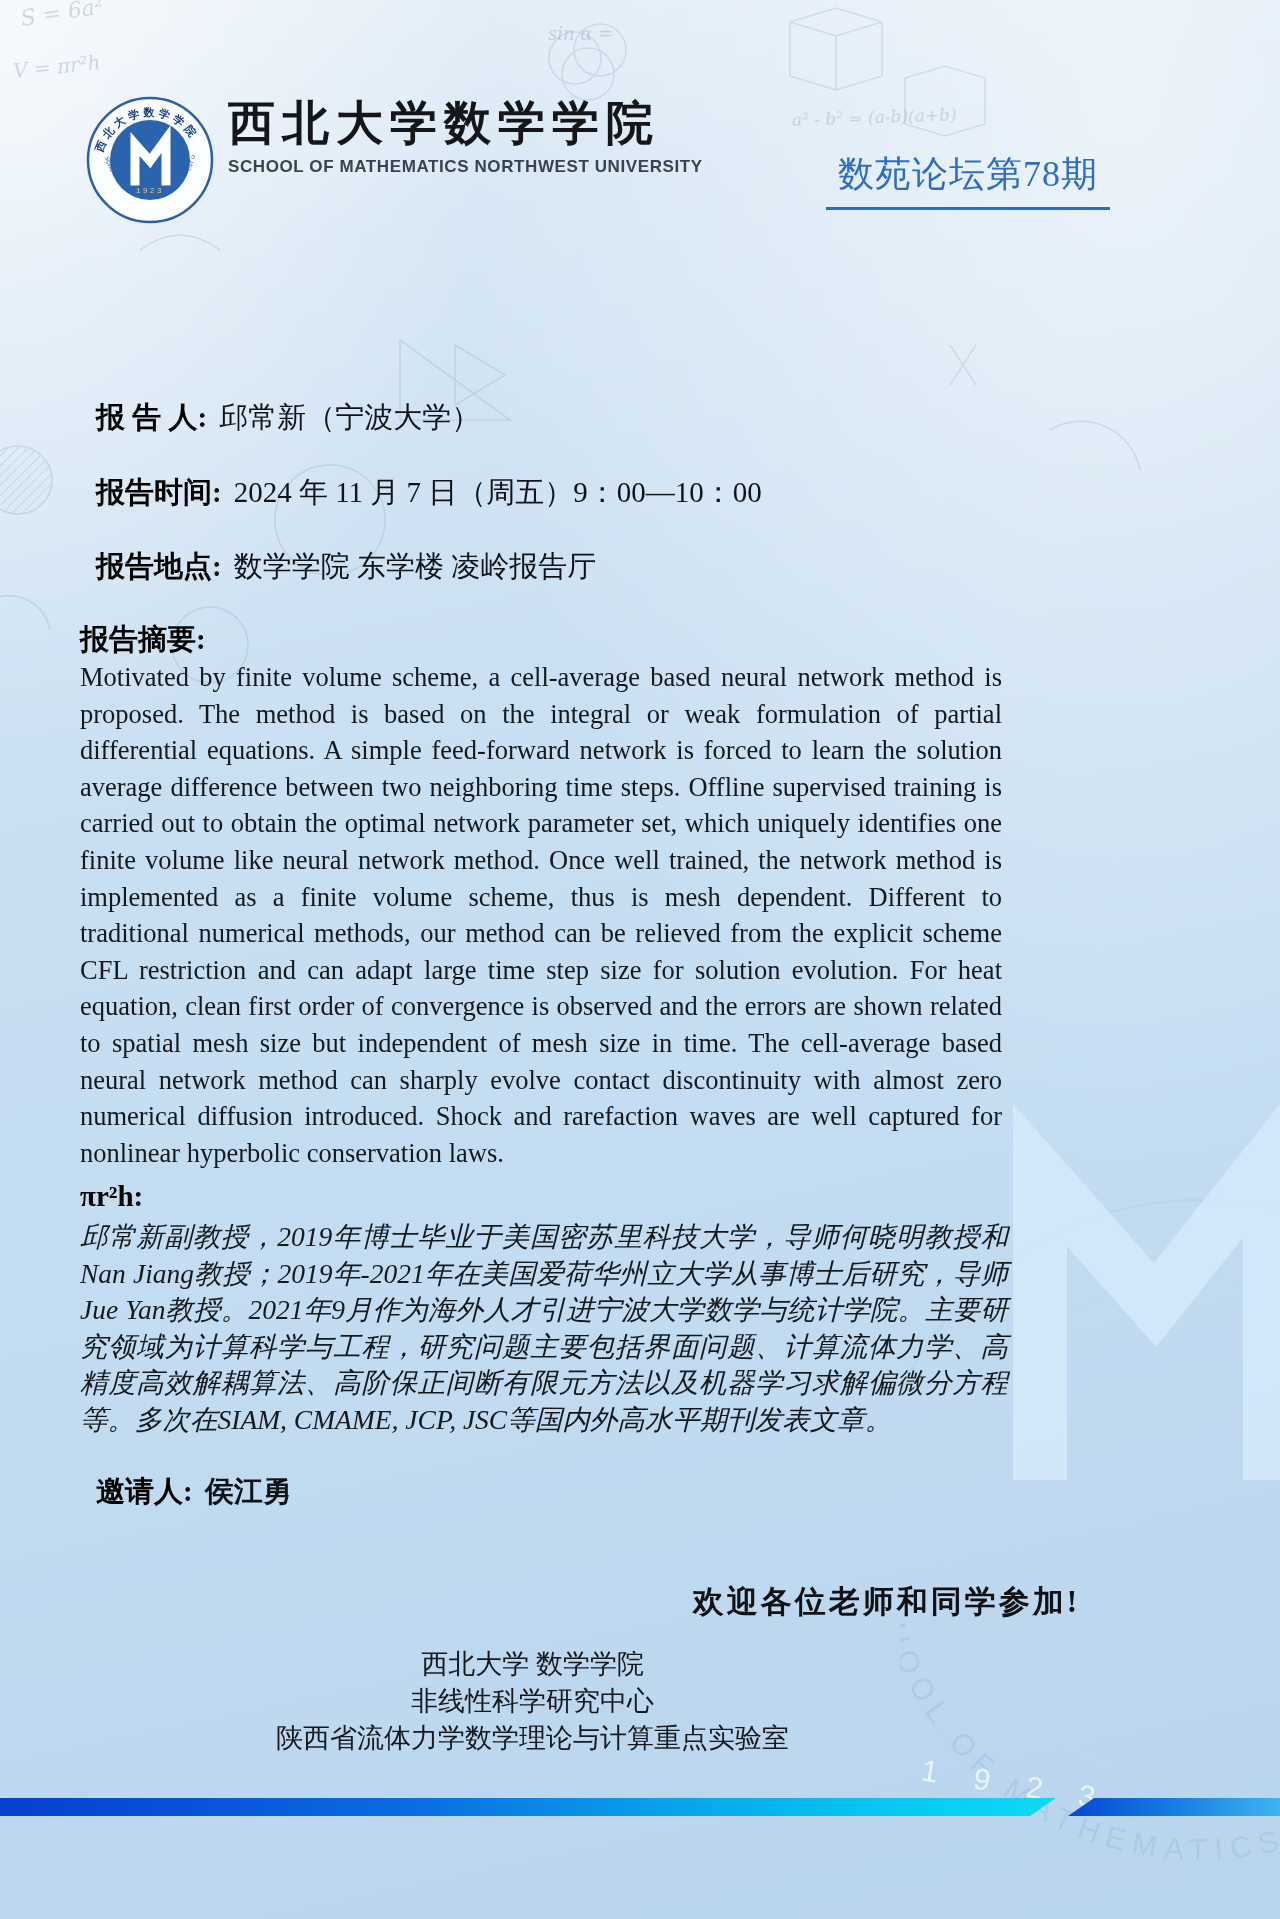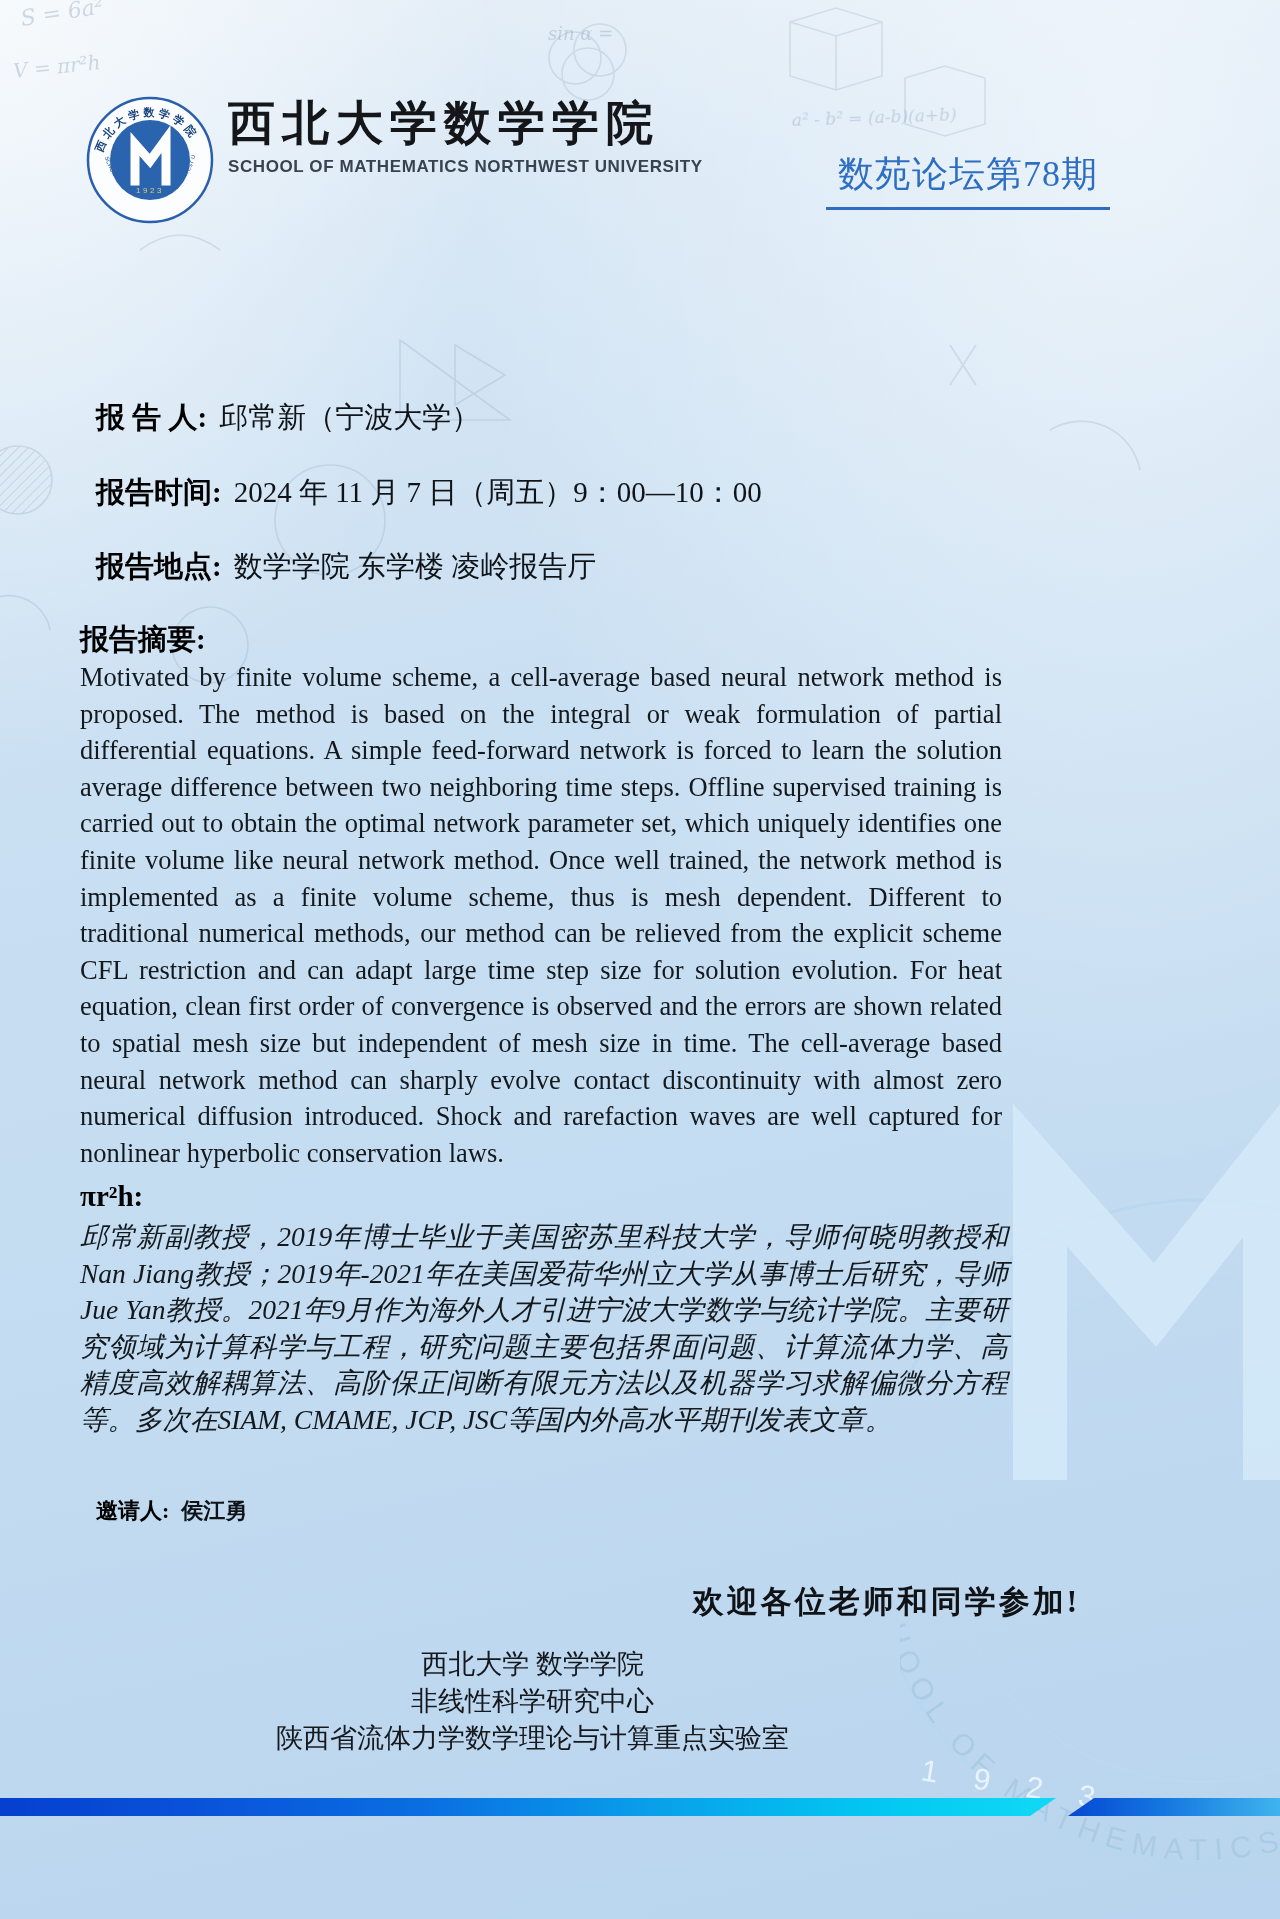--- a/index.html
+++ b/index.html
@@ -33,21 +33,21 @@
   .line-time{top:473px;}
   .line-venue{top:547px;}
   
   .sec-heading{position:absolute;left:80px;font-size:29px;font-weight:bold;color:#000;}
   .h-abstract{top:620px;}
   .abstract-body{position:absolute;left:80px;top:659px;width:922px;
     font-size:26.5px;line-height:36.6px;text-align:justify;color:#14191e;}
   .h-bio{top:1180px;}
   .bio-body{position:absolute;left:80px;top:1219px;width:928px;
     font-size:27.5px;line-height:36.5px;text-align:justify;color:#14191e;font-style:italic;}
-  .line-inviter{top:1472px;font-size:22px;margin-top:24px;}
+  .line-inviter{top:1472px;font-size:29px;}
   .inviter-val{font-weight:bold;}
   
   .welcome{position:absolute;left:80px;top:1581px;width:1000px;text-align:right;
     font-size:31px;font-weight:bold;letter-spacing:3px;color:#101215;}
   .footer{position:absolute;left:80px;top:1646px;width:905px;text-align:center;
     font-size:27px;line-height:37px;color:#15191d;}
   
   .bottom-bar{position:absolute;left:0;top:1798px;width:1280px;height:18px;}
   .bar-seg1{position:absolute;left:0;top:0;width:1056px;height:18px;
     background:linear-gradient(90deg,#0540cf 0%,#0952d8 18%,#0a6ee2 40%,#09a0ea 62%,#02c6f1 82%,#11d9f4 100%);

